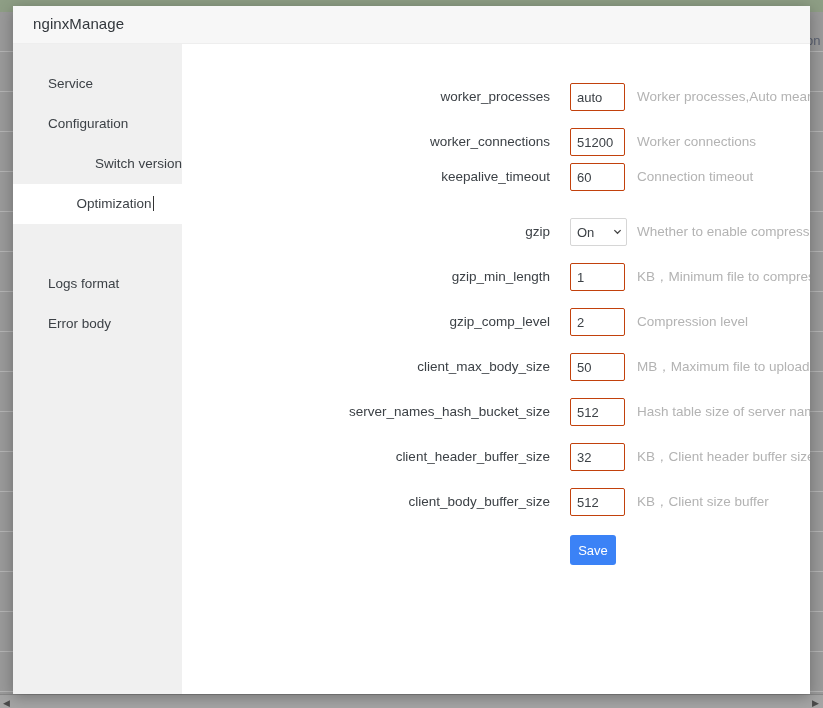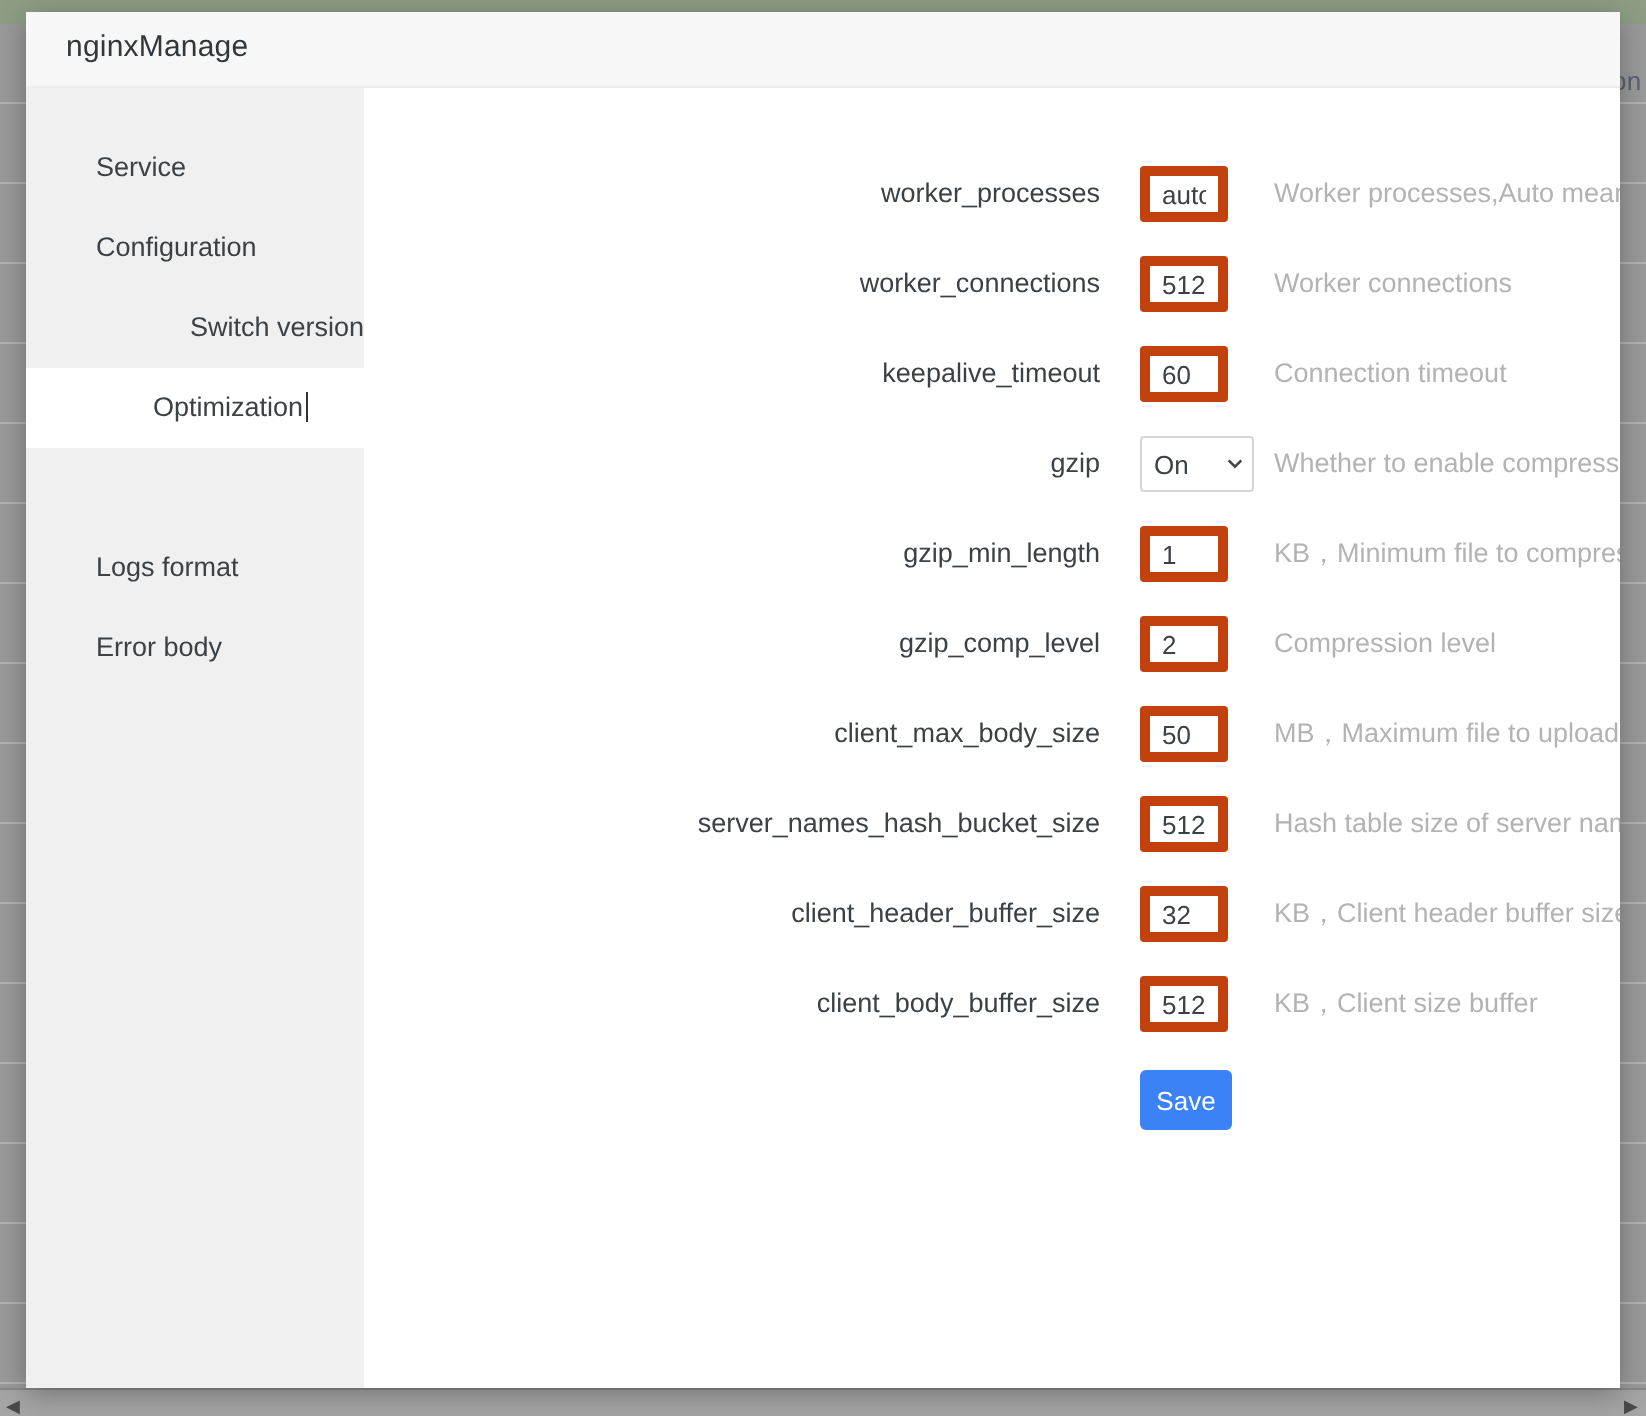--- a/index.html
+++ b/index.html
@@ -155,24 +155,24 @@
     font-size: 13.5px;
     color: #3c4146;
     white-space: nowrap;
   }
   .field-control {
     position: absolute;
     left: 388px;
     top: 0;
   }
   input.txt {
-    width: 44px;
+    width: 55px;
     height: 28px;
     box-sizing: border-box;
-    border: 5px solid #c2410c;
+    border: 1px solid #c2410c;
     background: #ffffff;
     border-radius: 2px;
     font-family: "Liberation Sans", sans-serif;
     font-size: 13px;
     color: #3c4146;
     padding: 0 6px;
     outline: none;
   }
   .select-wrap {
     position: relative;
@@ -279,21 +279,21 @@
     <div class="form-row" style="top: 39px;">
           <div class="field-label">worker_processes</div>
           <div class="field-control"><input type="text" class="txt" value="auto" style=""></div>
           <div class="field-hint">Worker processes,Auto means automatic</div>
         </div>
         <div class="form-row" style="top: 84px;">
           <div class="field-label">worker_connections</div>
           <div class="field-control"><input type="text" class="txt" value="51200" style=""></div>
           <div class="field-hint">Worker connections</div>
         </div>
-        <div class="form-row" style="top: 129px;">
+        <div class="form-row" style="top: 119px;">
           <div class="field-label">keepalive_timeout</div>
           <div class="field-control"><input type="text" class="txt" value="60" style=""></div>
           <div class="field-hint">Connection timeout</div>
         </div>
         <div class="form-row" style="top: 174px;">
           <div class="field-label">gzip</div>
           <div class="field-control">
             <div class="select-wrap"><select class="sel"><option>On</option><option>Off</option></select><svg class="sel-chevron" viewBox="0 0 10 10">
                 <path d="M1.5 3.5 L5 7 L8.5 3.5" fill="none" stroke="#444" stroke-width="1.4"></path>
               </svg></div>

